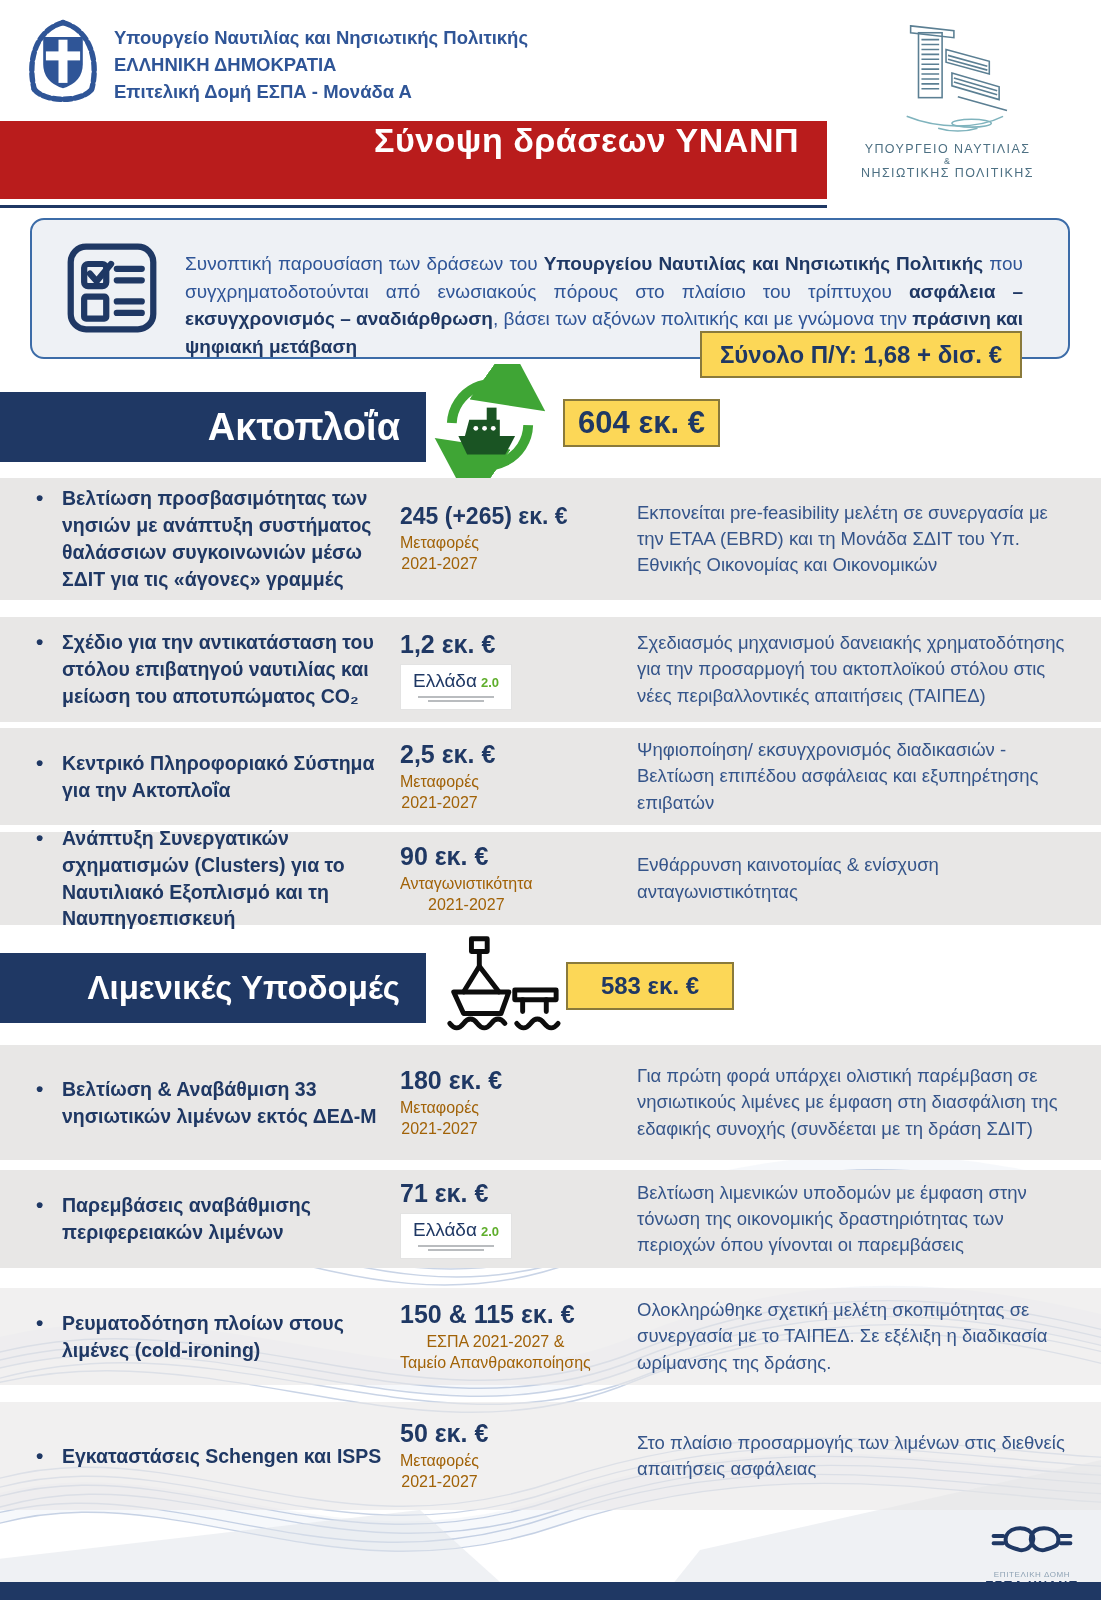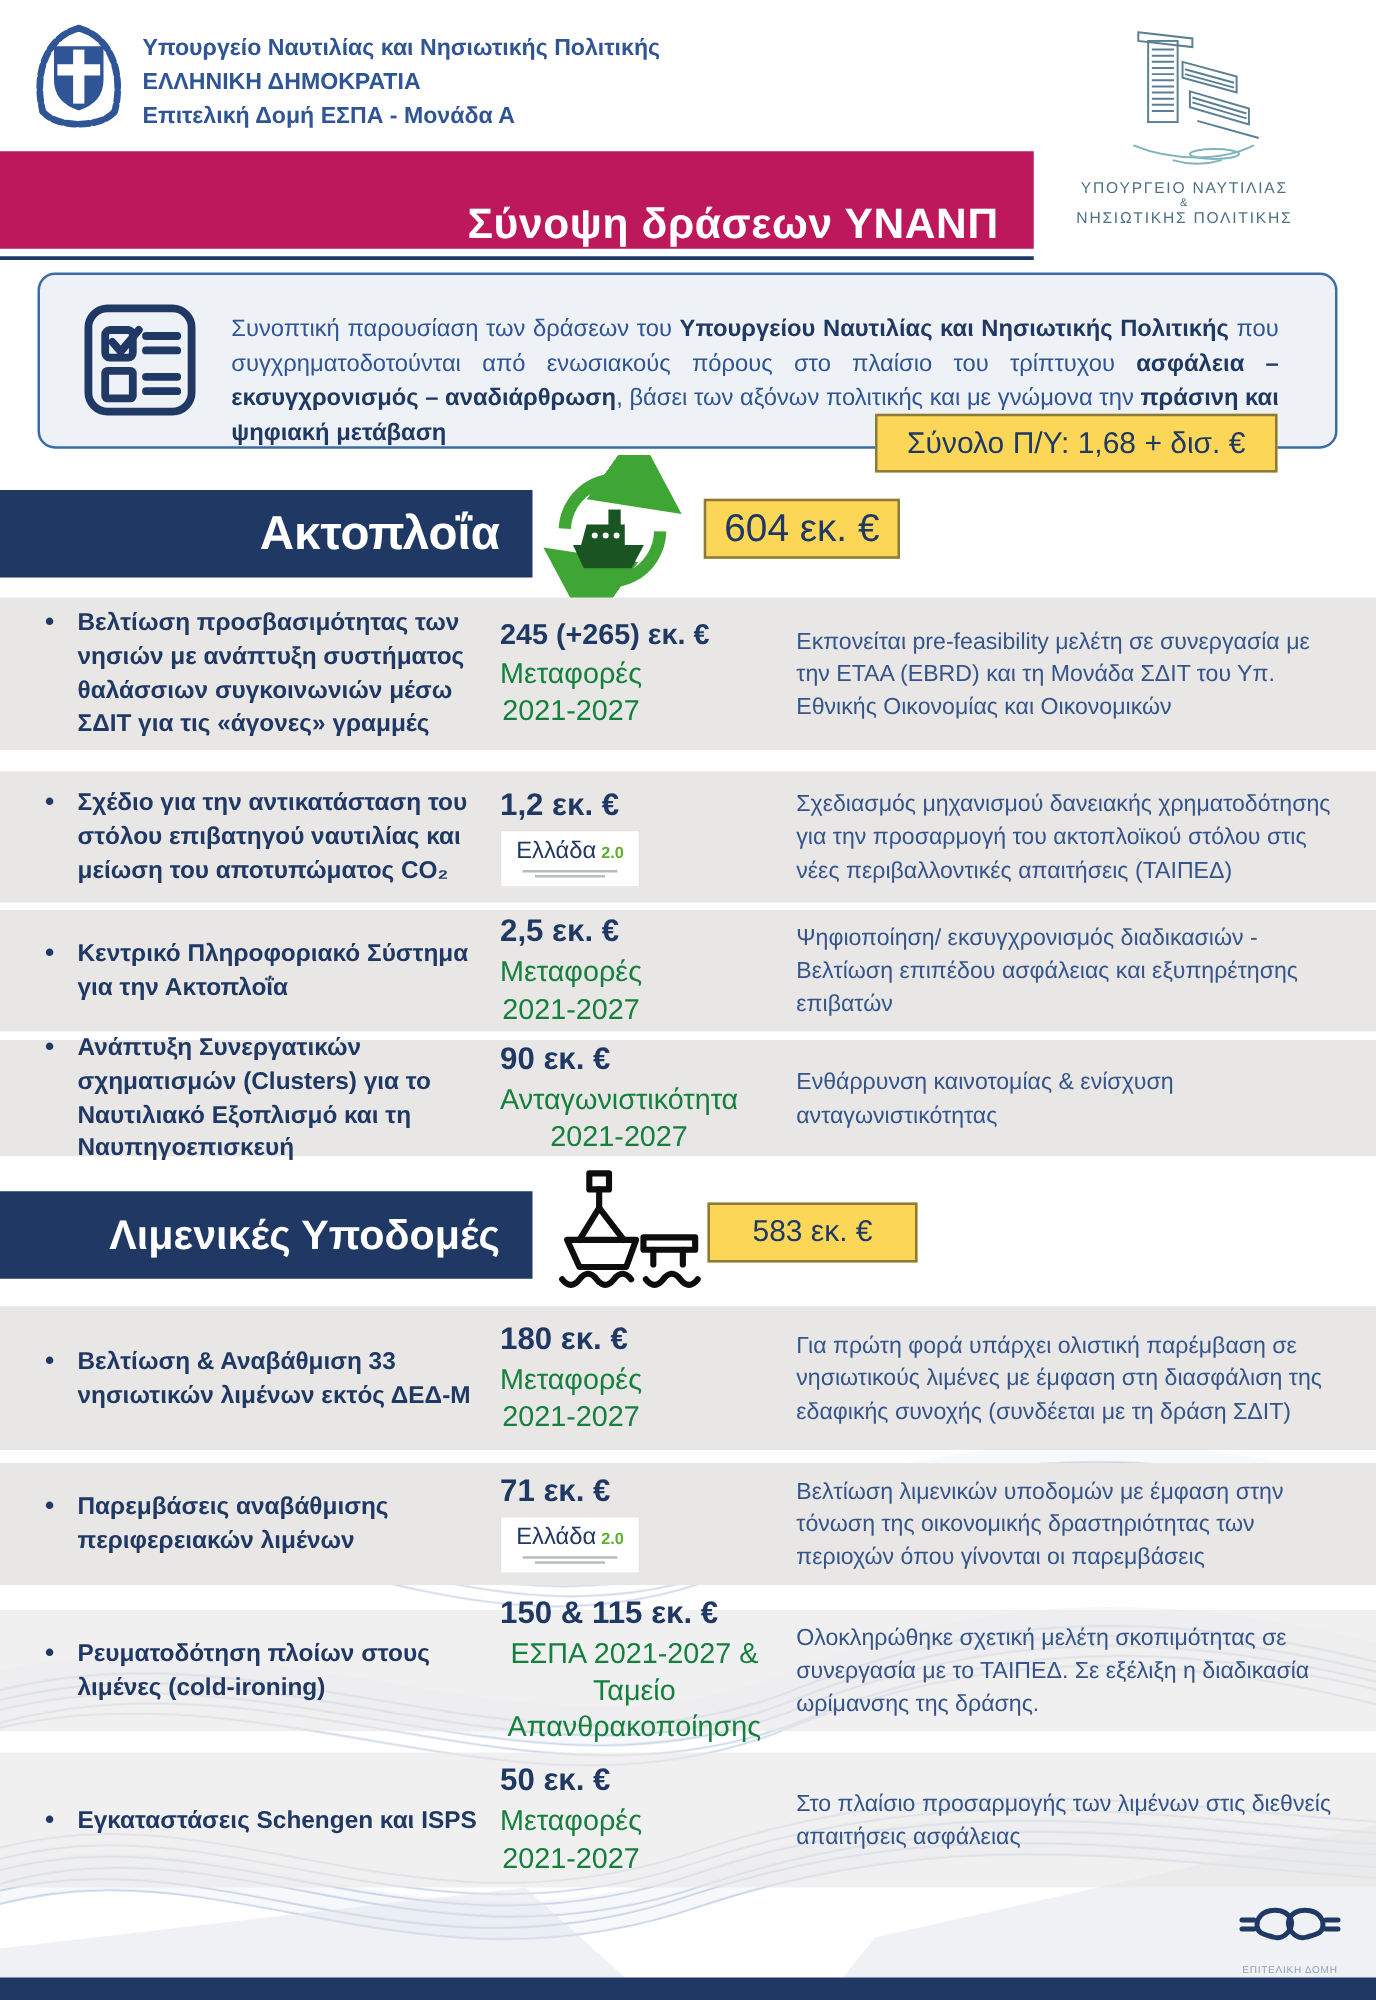--- a/index.html
+++ b/index.html
@@ -5,22 +5,22 @@
   html,body{margin:0;padding:0;background:#ffffff;}
   .page{
     position:relative;width:1101px;height:1600px;overflow:hidden;background:#ffffff;
     font-family:"Liberation Sans","DejaVu Sans",sans-serif;color:#1f3864;
   }
   .abs{position:absolute;}
 
   
   .gov-text{left:114px;top:24px;line-height:27px;font-size:18.5px;font-weight:700;color:#2f5597;}
   .title-bar{
-    left:0;top:121px;width:827px;height:78px;background:#be185d;color:#fff;
-    display:flex;align-items:flex-end;justify-content:flex-end;box-sizing:border-box;
+    left:0;top:121px;width:827px;height:78px;background:#b91c1c;color:#fff;
+    display:flex;align-items:flex-start;justify-content:flex-end;box-sizing:border-box;
     padding-right:28px;font-size:34px;font-weight:700;letter-spacing:.5px;
   }
   .title-underline{left:0;top:205px;width:827px;height:3px;background:#1f3864;}
   .ministry-logo{left:845px;top:18px;width:205px;text-align:center;color:#4d7083;}
   .ministry-logo .l1{font-size:12.5px;letter-spacing:1.4px;margin-top:2px;}
   .ministry-logo .amp{font-size:9px;letter-spacing:1px;line-height:10px;}
   .ministry-logo .l2{font-size:12.5px;letter-spacing:1.4px;}
 
   
   .intro-box{
@@ -30,21 +30,21 @@
   .intro-icon{left:64px;top:240px;width:96px;height:96px;}
   .intro-text{
     left:185px;top:231px;width:838px;font-size:19px;line-height:27.5px;
     text-align:justify;color:#2f5597;
   }
   .intro-text .b{font-weight:700;color:#1f3864;}
 
   .badge{
     background:#fcd757;border:2px solid #8a7a3b;box-sizing:border-box;
     display:flex;align-items:center;justify-content:center;
-    font-weight:400;color:#1f3864;
+    font-weight:700;color:#1f3864;
   }
   .total-badge{left:700px;top:331px;width:322px;height:47px;font-size:24px;z-index:4;}
 
   
   .sec-bar{
     left:0;background:#1f3864;color:#fff;display:flex;align-items:center;justify-content:flex-end;
     box-sizing:border-box;padding-right:26px;font-weight:700;
   }
   .sec1-bar{top:392px;width:426px;height:70px;font-size:38px;}
   .sec2-bar{top:953px;width:426px;height:70px;font-size:33px;}
@@ -58,21 +58,21 @@
     position:absolute;left:0;width:1101px;background:#e8e7e6;
     display:flex;align-items:center;z-index:2;box-sizing:border-box;
   }
   .row.translucent{background:rgba(232,231,230,0.62);}
   .col-a{width:400px;box-sizing:border-box;padding-left:62px;padding-right:6px;}
   .action{position:relative;font-size:19.5px;font-weight:700;color:#1f3864;line-height:1.38;margin:0;}
   .action::before{content:"\2022";position:absolute;left:-26px;top:-1px;font-size:21px;color:#1f3864;}
   .col-b{width:215px;display:flex;flex-direction:column;align-items:flex-start;gap:3px;}
   .amount{font-size:25px;font-weight:700;color:#1f3864;white-space:nowrap;}
   .amount.long{font-size:23px;}
-  .fund{font-size:23px;color:#15803d;text-align:center;line-height:1.3;}
+  .fund{font-size:16px;color:#a16207;text-align:center;line-height:1.3;}
   .fund span{display:block;}
   .col-c{flex:1;box-sizing:border-box;padding:0 34px 0 22px;}
   .note{font-size:18.5px;color:#35558a;line-height:1.42;margin:0;}
 
   
   .g20{background:#ffffff;border:1px solid #e3e3e3;padding:5px 12px 7px;text-align:center;margin-top:2px;}
   .g20 .nm{font-size:19px;font-weight:400;color:#1f3864;}
   .g20 .vr{font-size:13px;font-weight:700;color:#5fae2c;margin-left:4px;}
   .g20 .ln{height:2px;background:#b9bcbf;margin:2px auto 0;}
   .g20 .ln1{width:76px;margin-top:4px;}

